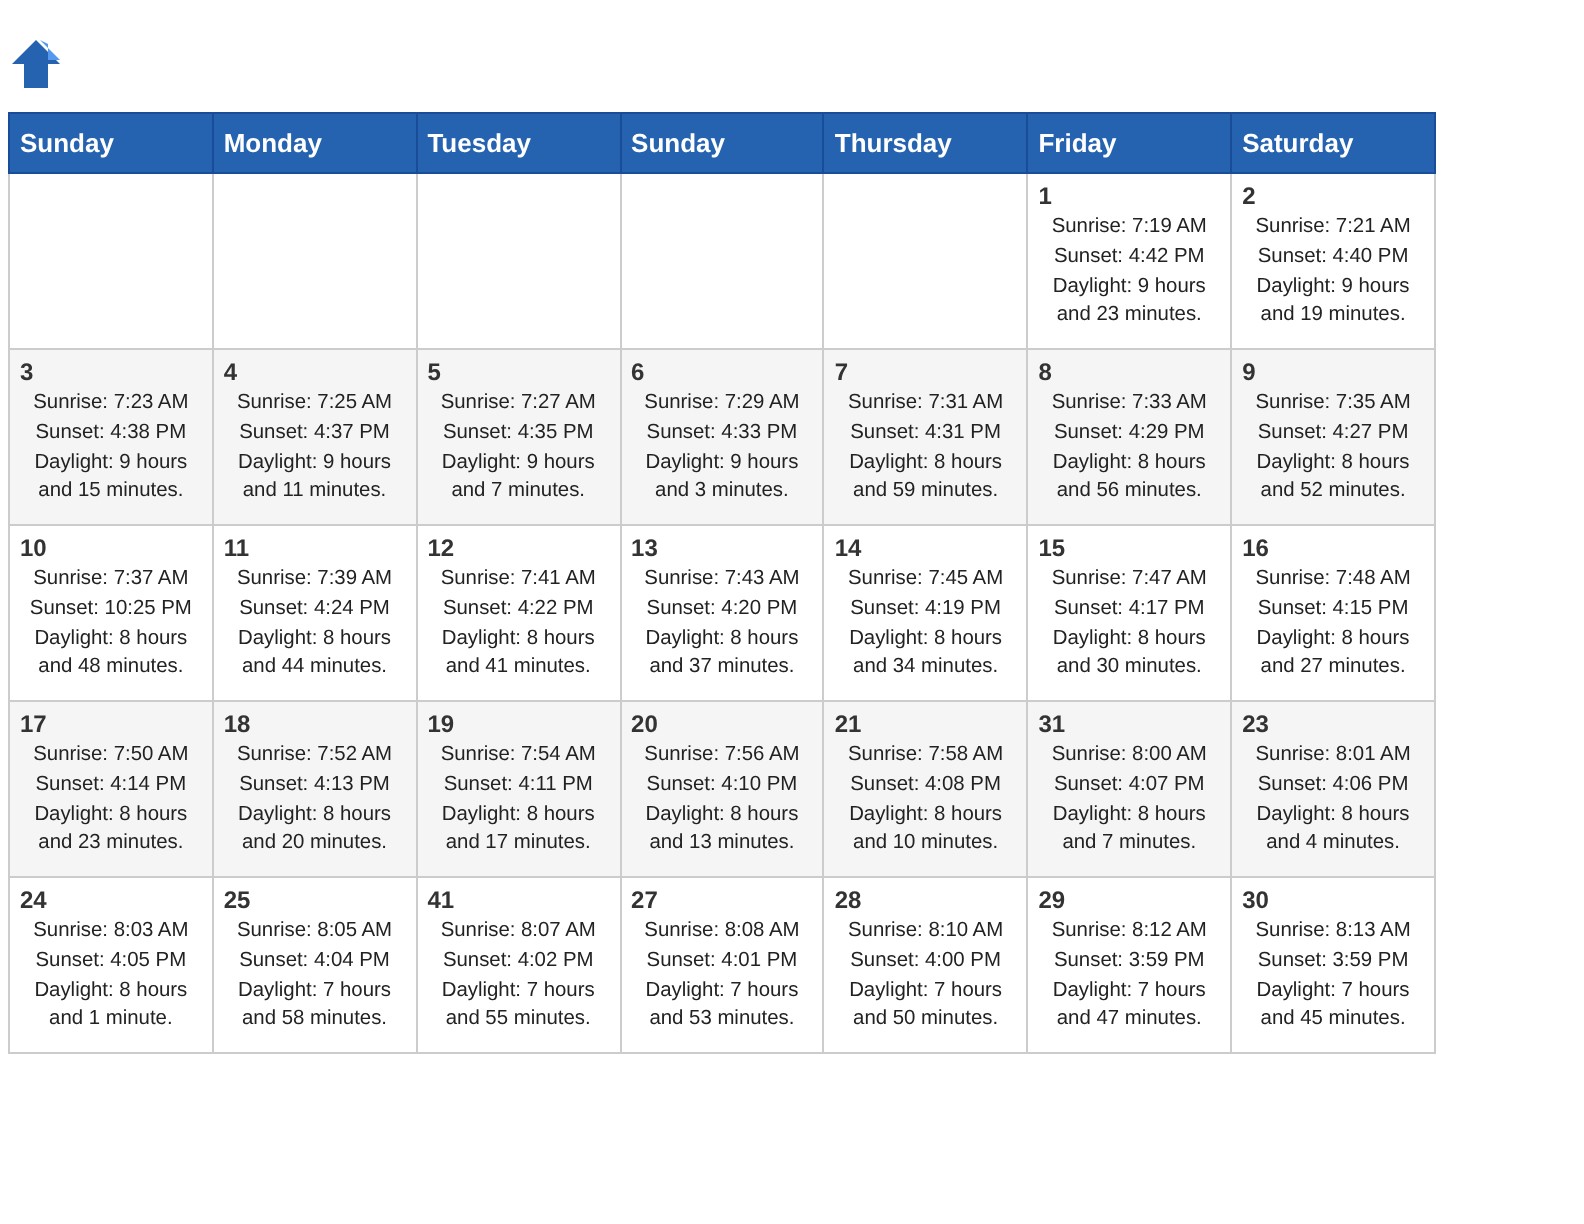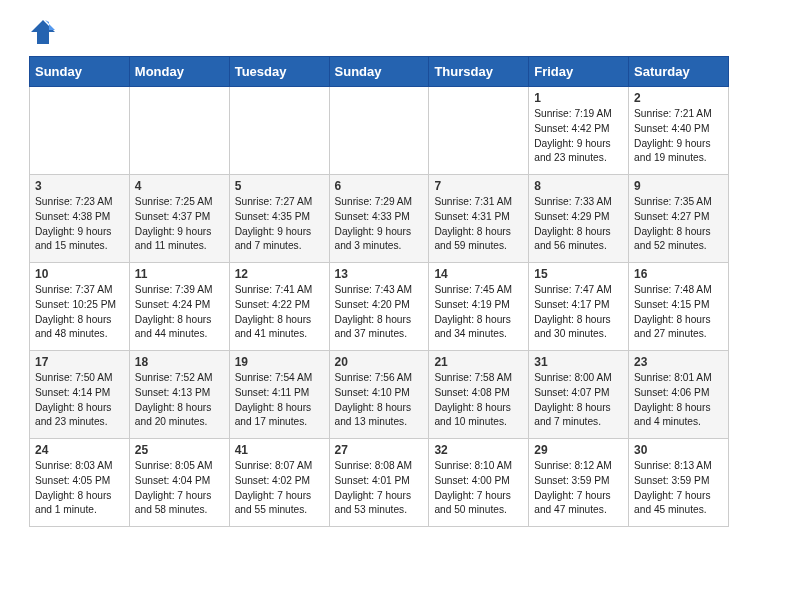--- a/index.html
+++ b/index.html
@@ -5,22 +5,21 @@
     * { margin: 0; padding: 0; box-sizing: border-box; }
     body {
       font-family: Arial, sans-serif;
       background: #fff;
       width: 792px;
       min-height: 612px;
       overflow: hidden;
     }
     .page {
       width: 736px;
-      padding: 18px 18px 10px 18px;
-      margin-left: 11px;
+      padding: 18px 18px 10px 4px;
     }
     .header {
       display: flex;
       justify-content: space-between;
       align-items: flex-start;
       margin-bottom: 10px;
     }
     .logo {
       display: flex;
       align-items: center;
@@ -90,20 +89,21 @@
     .day-num {
       font-weight: bold;
       font-size: 12px;
       display: block;
       margin-bottom: 2px;
     }
     .day-info {
       font-size: 10.2px;
       line-height: 1.45;
       color: #222;
+      text-align: center;
     }
     .empty-cell {
       background: #fff !important;
     }
     
     .row-1 td { background: #fff; }
     .row-2 td { background: #f0f0f0; }
     .row-3 td { background: #fff; }
     .row-4 td { background: #f0f0f0; }
     .row-5 td { background: #fff; }
@@ -340,21 +340,21 @@
 and 55 minutes.</div>
           </td>
           <td>
             <span class="day-num">27</span>
             <div class="day-info">Sunrise: 8:08 AM
 Sunset: 4:01 PM
 Daylight: 7 hours
 and 53 minutes.</div>
           </td>
           <td>
-            <span class="day-num">32</span>
+            <span class="day-num">28</span>
             <div class="day-info">Sunrise: 8:10 AM
 Sunset: 4:00 PM
 Daylight: 7 hours
 and 50 minutes.</div>
           </td>
           <td>
             <span class="day-num">29</span>
             <div class="day-info">Sunrise: 8:12 AM
 Sunset: 3:59 PM
 Daylight: 7 hours

